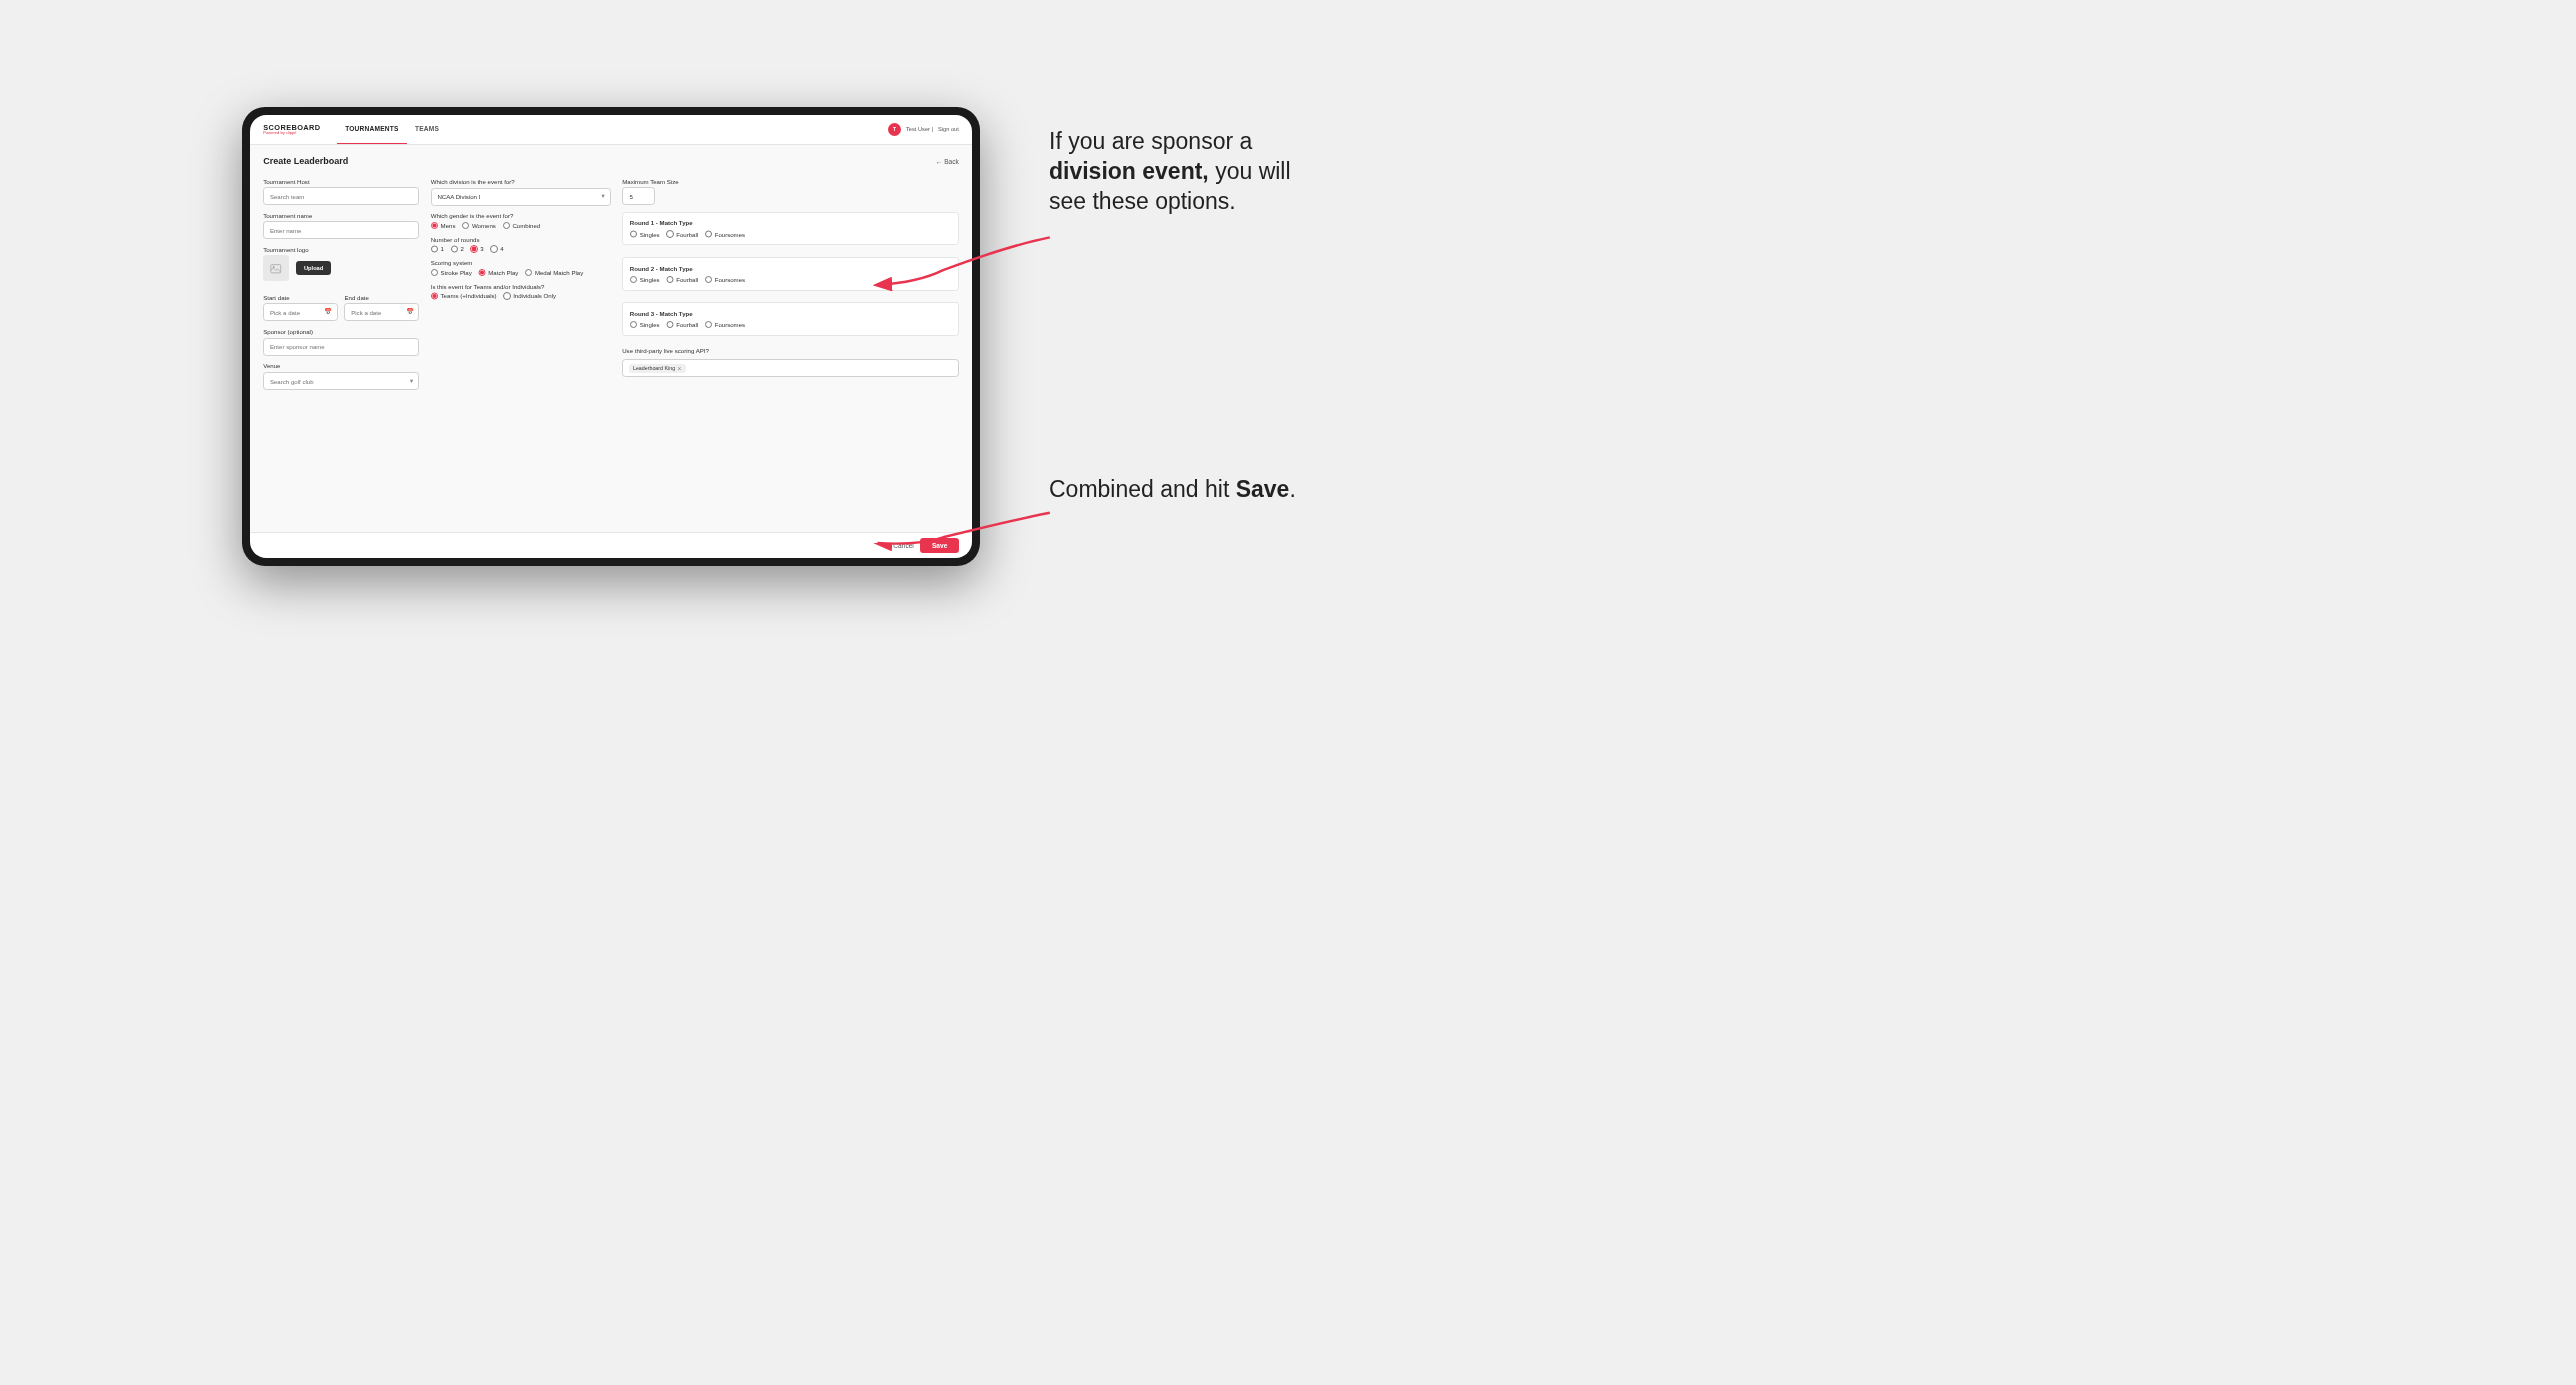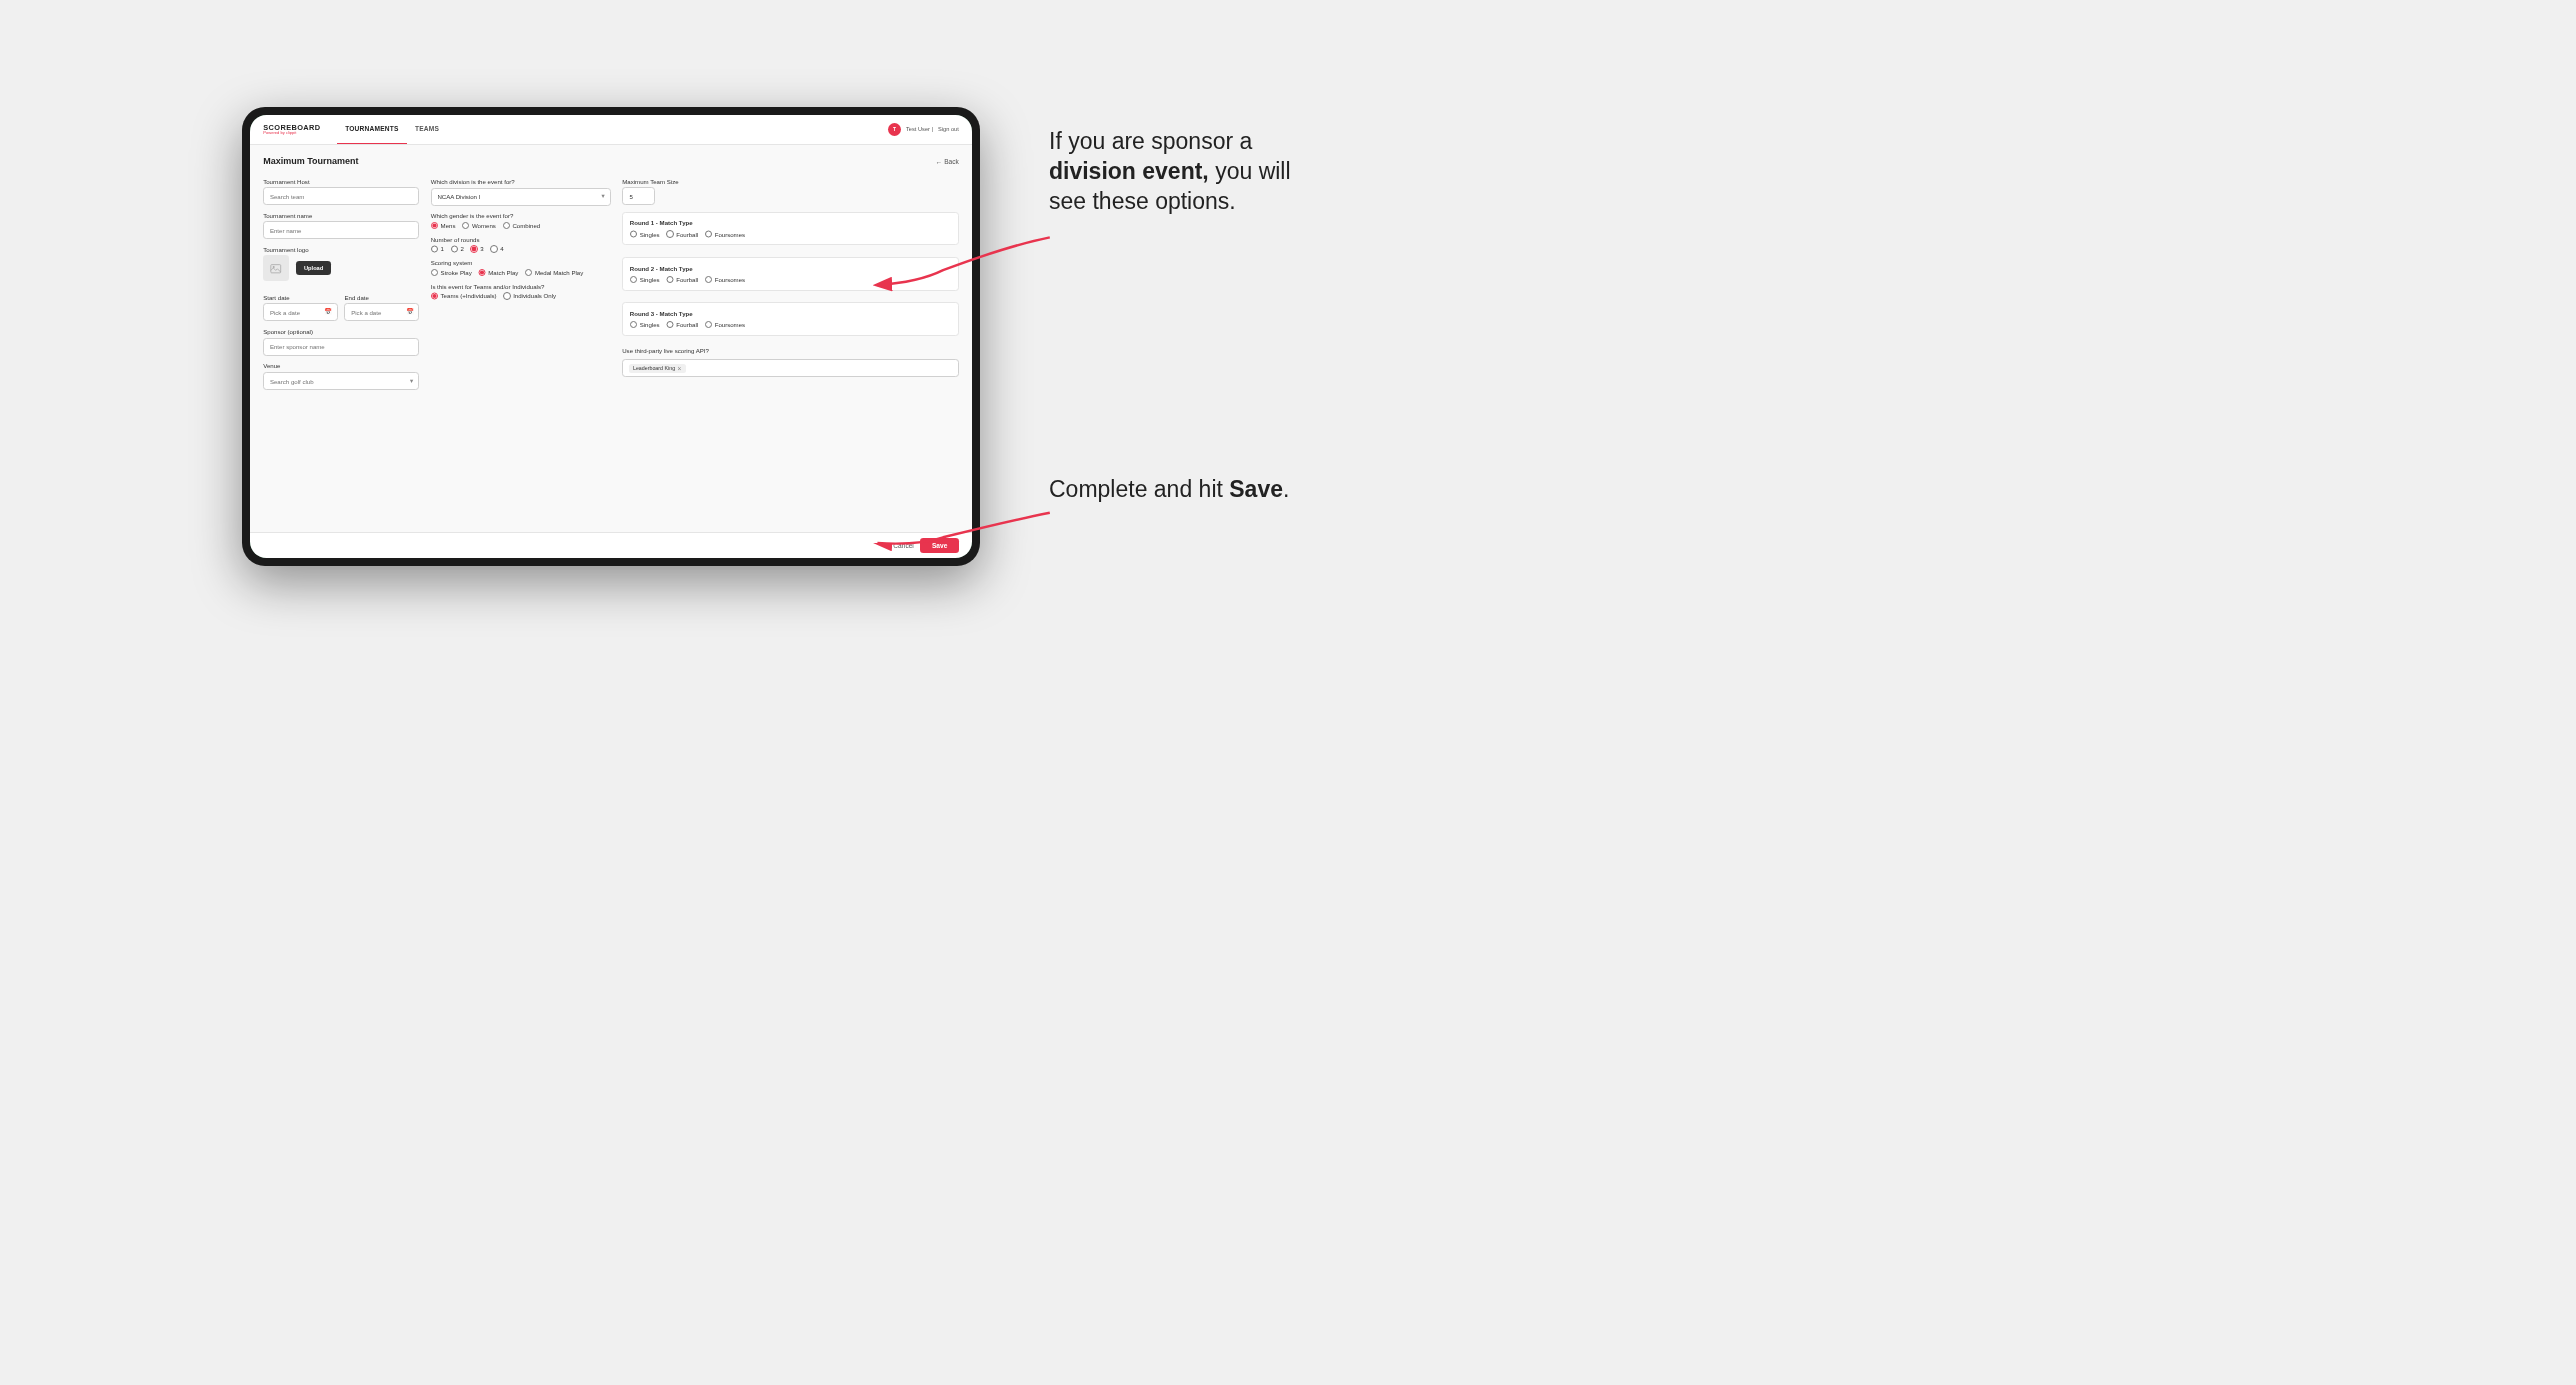--- a/index.html
+++ b/index.html
@@ -427,21 +427,21 @@
       </div>
       <div class="nav-user">
         <div class="user-avatar">T</div>
         <span>Test User |</span>
         <span class="sign-out">Sign out</span>
       </div>
     </div>
 
     <div class="main-content">
       <div class="page-header">
-        <span class="page-title">Maximum Tournament</span>
+        <span class="page-title">Create Leaderboard</span>
         <span class="back-btn">← Back</span>
       </div>
 
       <div class="form-container">
 
         <div class="form-col form-col-left">
           <div class="form-group">
             <label class="form-label">Tournament Host</label>
             <input class="form-input" type="text" placeholder="Search team" style="">
           </div>
@@ -669,21 +669,21 @@
 <svg style="position:absolute; left: 861px; top: 229px; pointer-events:none;" width="197" height="66" viewBox="0 0 240 80">
   <defs>
     <marker id="arrowhead1" markerWidth="8" markerHeight="6" refX="6" refY="3" orient="auto">
       <polygon points="0 0, 8 3, 0 6" fill="#e8344e"></polygon>
     </marker>
   </defs>
   <path d="M230,10 Q180,20 100,50 Q70,65 20,68" fill="none" stroke="#e8344e" stroke-width="3" marker-end="url(#arrowhead1)"></path>
 </svg>
 
 <div class="annotation" style="left: 1049px; top: 475px;">
-  <span>Complete and hit </span><strong>Save</strong><span>.</span>
+  <span>Combined and hit </span><strong>Save</strong><span>.</span>
 </div>
 
 <svg style="position:absolute; left: 861px; top: 492px; pointer-events:none;" width="197" height="66" viewBox="0 0 240 80">
   <defs>
     <marker id="arrowhead2" markerWidth="8" height="6" refX="6" refY="3" orient="auto">
       <polygon points="0 0, 8 3, 0 6" fill="#e8344e"></polygon>
     </marker>
   </defs>
   <path d="M230,25 Q180,35 100,55 Q70,65 20,62" fill="none" stroke="#e8344e" stroke-width="3" marker-end="url(#arrowhead2)"></path>
 </svg>

